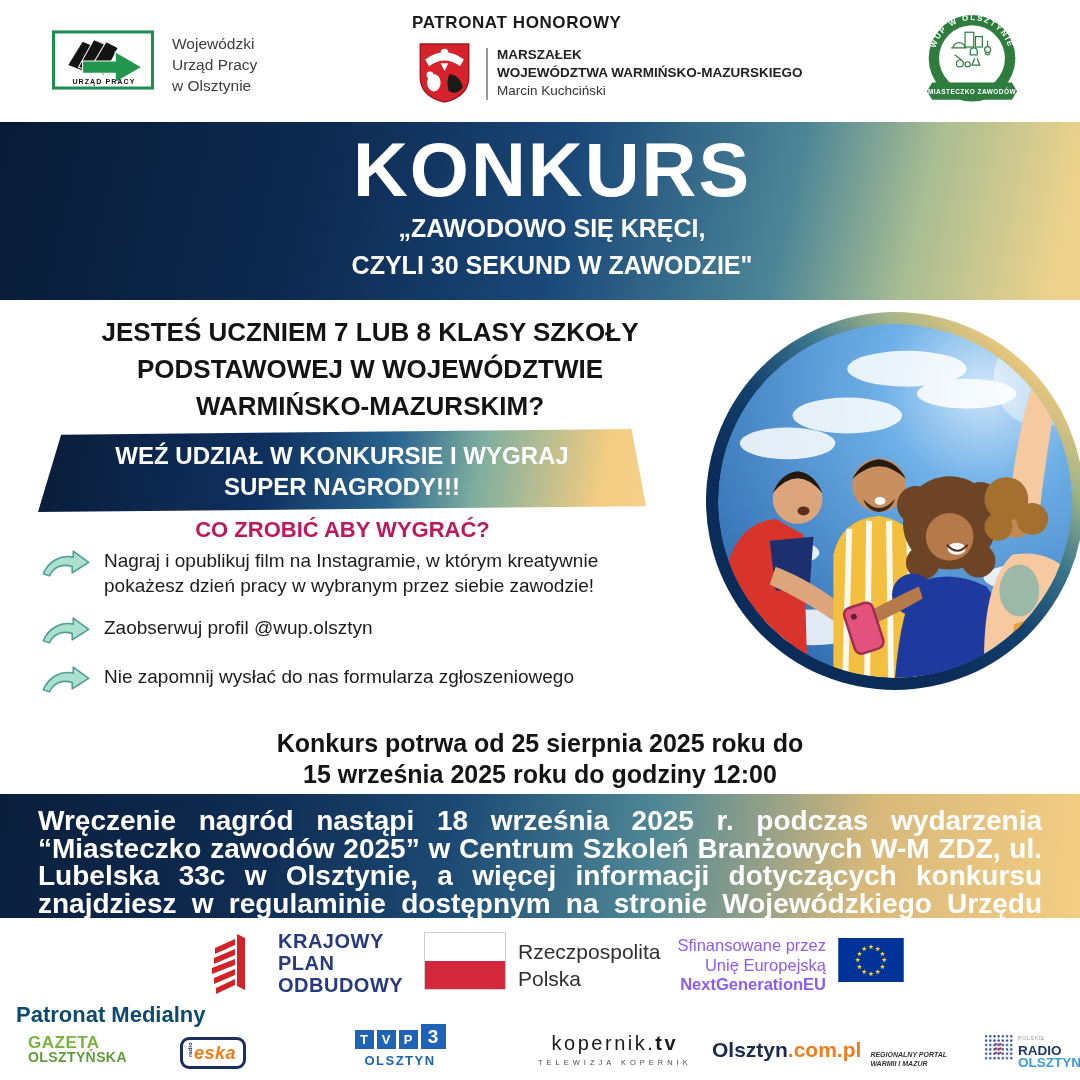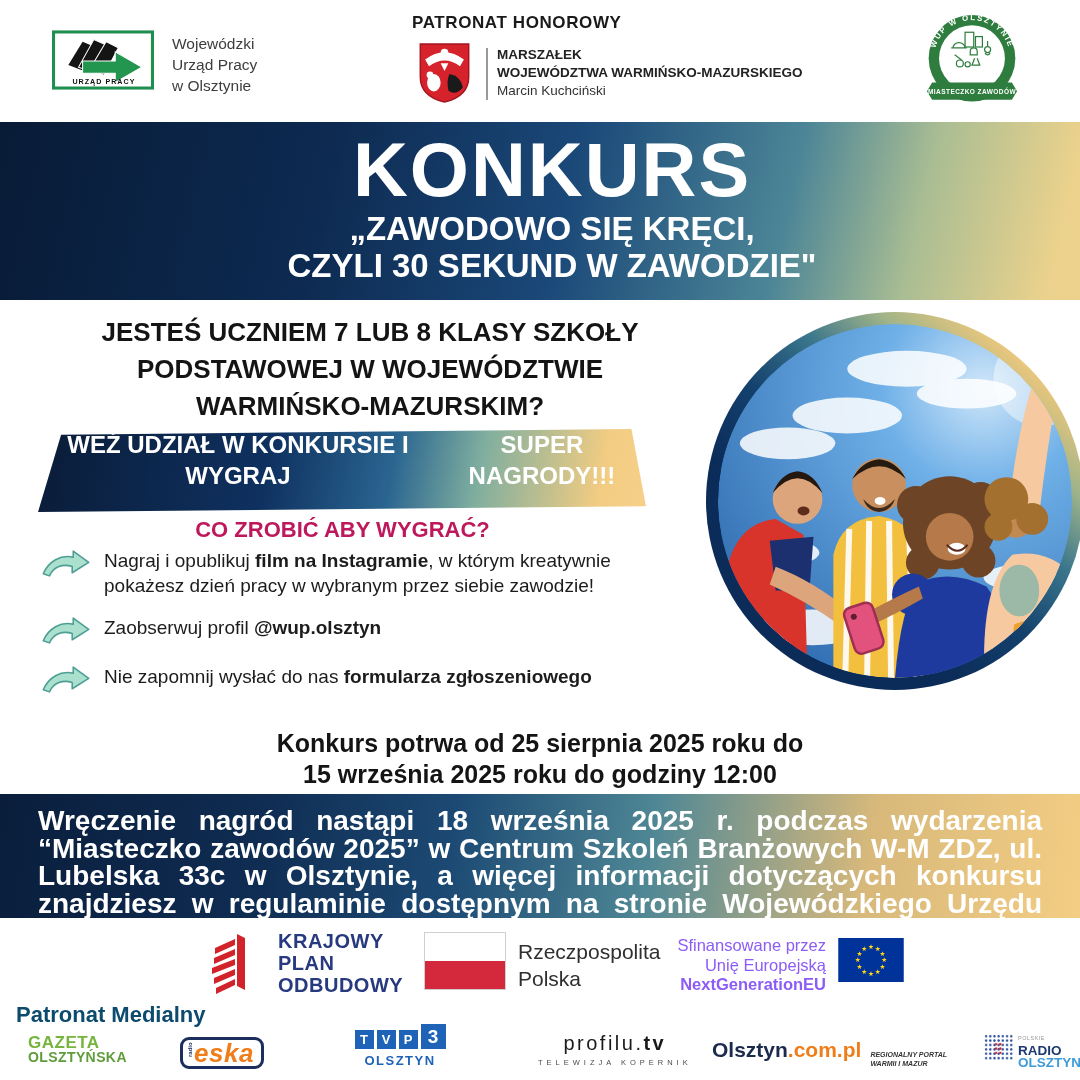--- a/index.html
+++ b/index.html
@@ -21,42 +21,42 @@
   .patronat-text .n{font-weight:normal;color:#333;}
   .badge{left:920px;top:8px;width:104px;height:104px;}
 
   
   .banner{
     left:0;top:122px;width:1080px;height:178px;
     background:linear-gradient(103deg,#081b36 0%,#0d2a51 30%,#1a4878 52%,#4c8597 72%,#a9bd93 84%,#ecd28c 97%);
     text-align:center;color:#fff;
   }
   .banner-title{margin-top:8px;font-size:76px;line-height:80px;font-weight:bold;letter-spacing:2px;padding-left:24px;}
-  .banner-sub{font-size:33px;line-height:37px;font-weight:bold;padding-left:24px;}
+  .banner-sub{font-size:25px;line-height:37px;font-weight:bold;padding-left:24px;}
 
   
   .question{left:60px;top:314px;width:620px;text-align:center;
     font-size:26px;line-height:37px;font-weight:bold;color:#141414;}
 
   
   .ribbon{
     left:38px;top:429px;width:608px;height:83px;
     background:linear-gradient(100deg,#0a1c38 0%,#0f3160 38%,#2a6590 58%,#7fae9f 72%,#f2cc82 92%,#f6d089 100%);
     clip-path:polygon(3.8% 7%,97.6% 0%,100% 93%,0% 100%);
-    display:flex;justify-content:center;text-align:center;
+    display:flex;flex-direction:column;justify-content:center;text-align:center;
     color:#fff;font-weight:bold;font-size:24px;line-height:31px;
   }
   .howto{left:60px;top:517px;width:565px;text-align:center;font-size:22px;font-weight:bold;color:#be185d;}
 
   
   .steps{left:40px;top:548px;width:655px;}
   .step{display:flex;align-items:flex-start;margin-bottom:17px;}
   .step-icon{flex:0 0 52px;margin-top:1px;}
   .step-text{margin:0 0 0 12px;max-width:578px;font-size:19px;line-height:25px;color:#1c1c1c;}
-  .step-text b{font-weight:bold;}
+  .step-text b{font-weight:normal;}
 
   
   .photo-ring{
     left:706px;top:312px;width:378px;height:378px;border-radius:50%;
     background:linear-gradient(42deg,#0b2b58 32%,#14416d 48%,#3a768c 62%,#9fb389 74%,#eec87c 86%);
     display:flex;align-items:center;justify-content:center;
   }
   .photo-inner{width:354px;height:354px;border-radius:50%;overflow:hidden;}
 
   
@@ -82,21 +82,21 @@
   .eu-text .b{font-weight:bold;}
   .eu-flag{left:838px;top:938px;width:66px;height:44px;}
 
   
   .pm-heading{left:16px;top:1002px;font-size:22px;font-weight:bold;color:#0c4a6e;}
   .gazeta{left:28px;top:1035px;line-height:15px;}
   .gazeta .l1{font-size:17px;font-weight:bold;color:#76b43d;letter-spacing:.5px;}
   .gazeta .l2{font-size:14px;font-weight:bold;color:#5f9c3a;letter-spacing:.4px;}
   .eska{left:180px;top:1037px;display:flex;align-items:center;border:3px solid #1c2e5e;border-radius:9px;background:#fff;padding:0 7px 0 3px;height:26px;}
   .eska .radio{font-size:6px;color:#1c2e5e;transform:rotate(-90deg);font-weight:bold;width:8px;}
-  .eska .name{font-size:26px;font-weight:bold;font-style:italic;color:#ef7d1a;letter-spacing:.5px;}
+  .eska .name{font-size:18px;font-weight:bold;font-style:italic;color:#ef7d1a;letter-spacing:.5px;}
   .tvp{left:352px;top:1024px;width:96px;text-align:center;}
   .tvp-row{display:flex;justify-content:center;align-items:flex-end;gap:3px;}
   .tvp-box{width:19px;height:19px;background:#1f63b8;color:#fff;font-size:13px;font-weight:bold;display:flex;align-items:center;justify-content:center;}
   .tvp-three{width:25px;height:25px;background:#1f63b8;color:#fff;font-size:19px;font-weight:bold;display:flex;align-items:center;justify-content:center;}
   .tvp-city{margin-top:4px;font-size:13px;font-weight:bold;color:#1f63b8;letter-spacing:1.5px;}
   .kopernik{left:538px;top:1032px;text-align:center;}
   .kopernik .main{font-size:20px;letter-spacing:2.5px;color:#1a1a1a;}
   .kopernik .main b{font-weight:bold;}
   .kopernik .sub{margin-top:3px;font-size:7.5px;letter-spacing:4px;color:#4a4a4a;}
   .olsztyncom{left:712px;top:1038px;display:flex;align-items:baseline;}
@@ -381,21 +381,21 @@
     <div class="tvp-row">
       <div class="tvp-box">T</div>
       <div class="tvp-box">V</div>
       <div class="tvp-box">P</div>
       <div class="tvp-three">3</div>
     </div>
     <div class="tvp-city">OLSZTYN</div>
   </div>
 
   <div class="abs kopernik">
-    <div class="main"><span>profilu.</span><b>tv</b></div>
+    <div class="main"><span>kopernik.</span><b>tv</b></div>
     <div class="sub">TELEWIZJA  KOPERNIK</div>
   </div>
 
   <div class="abs olsztyncom">
     <span class="name">Olsztyn</span>
     <span class="domain">.com.pl</span>
     <span class="subs">
       <div>REGIONALNY PORTAL</div>
       <div>WARMII I MAZUR</div>
     </span>

